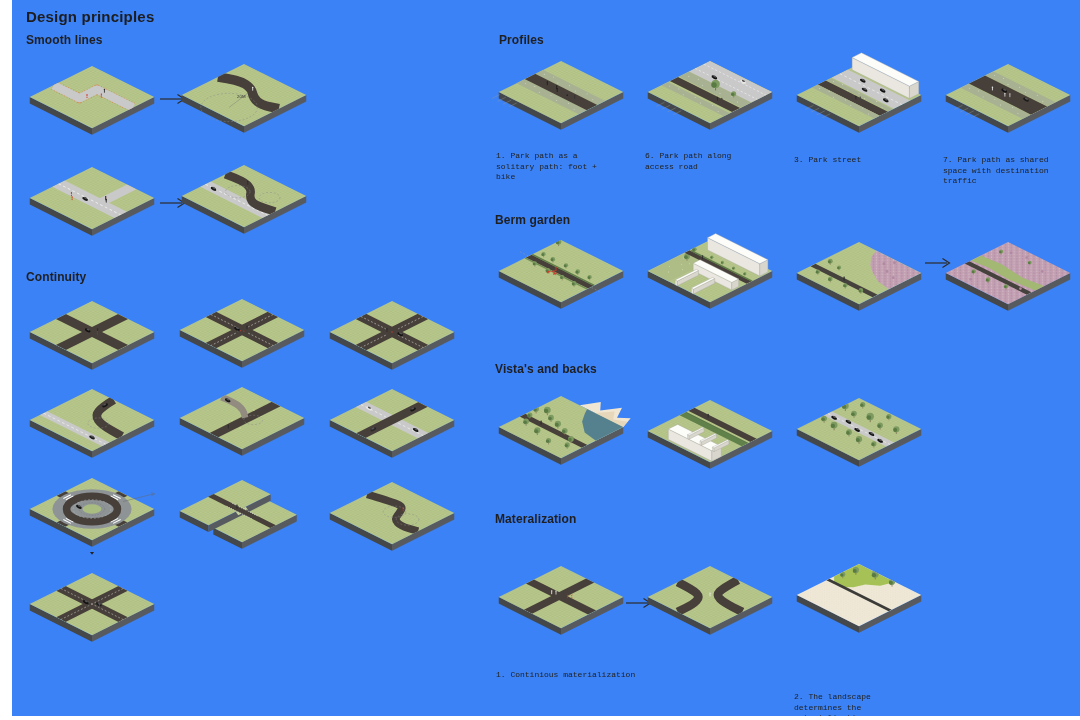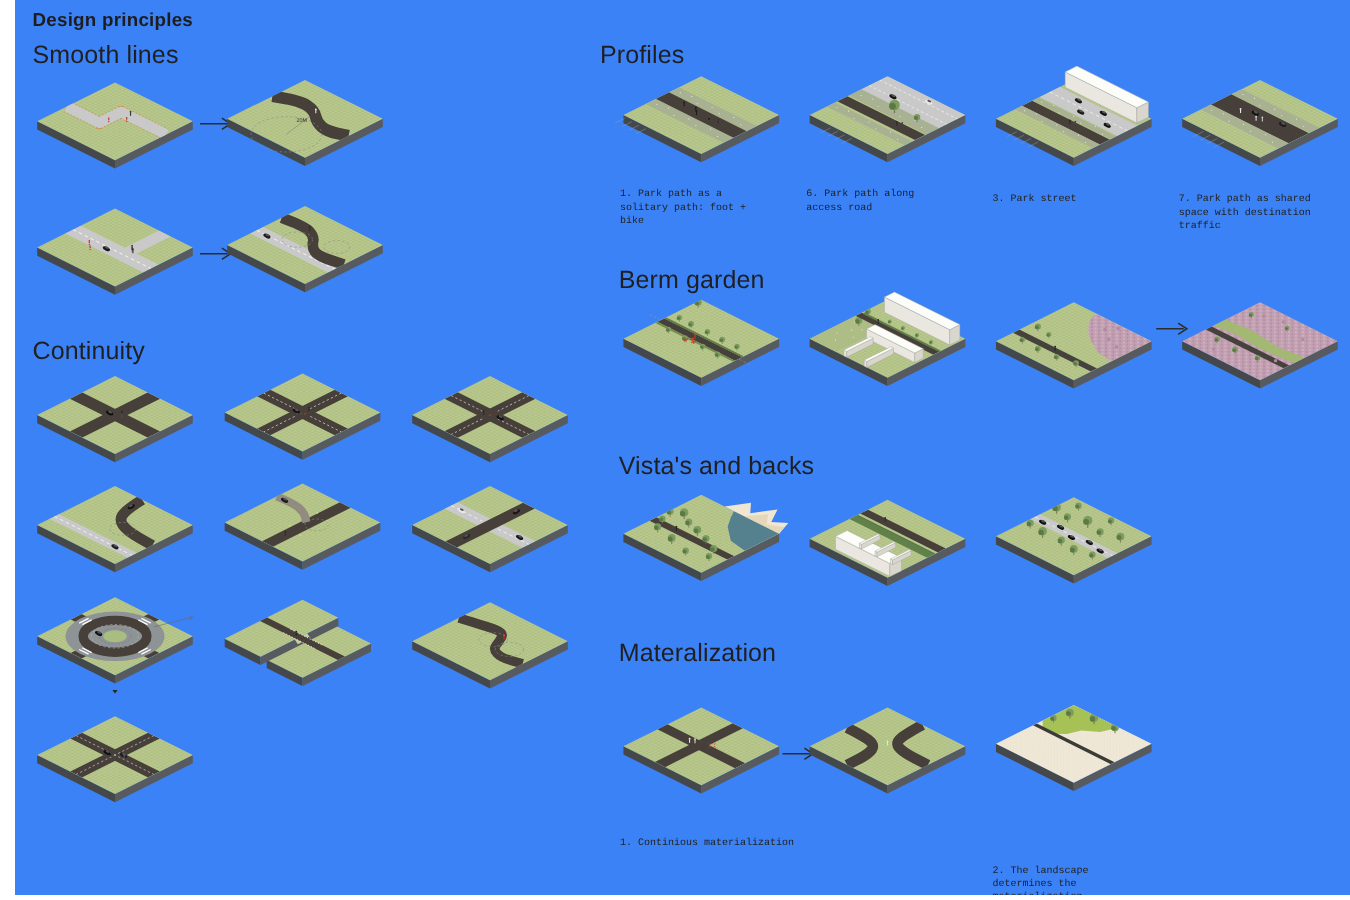--- a/index.html
+++ b/index.html
@@ -1,31 +1,31 @@
 <!DOCTYPE html>
 <html><head>
 <meta charset="utf-8">
 <style>
   html,body{margin:0;padding:0;background:#fff;}
   #canvas{position:relative;width:1080px;height:716px;background:#3b82f6;overflow:hidden;
           font-family:"Liberation Sans",sans-serif;margin-left:12px;}
   .h1{position:absolute;font-size:15px;font-weight:700;color:#1d1d1f;letter-spacing:.2px;white-space:nowrap;}
-  .h2{position:absolute;font-size:20px;font-weight:400;color:#1f1f21;letter-spacing:.1px;white-space:nowrap;}
+  .h2{position:absolute;font-size:12px;font-weight:700;color:#1f1f21;letter-spacing:.1px;white-space:nowrap;}
   .cap{position:absolute;font-size:8px;line-height:1.32;color:#222;font-family:Liberation Mono, monospace;}
   .tile{position:absolute;}
   .tile svg{overflow:visible;display:block;}
 </style>
 </head>
 <body>
 
 <div id="canvas">
   <div class="h1" style="left:14px;top:8px">Design principles</div>
   <div class="h2" style="left:14px;top:33px">Smooth lines</div>
   <div class="h2" style="left:14px;top:270px">Continuity</div>
-  <div class="h2" style="left:468px;top:33px">Profiles</div>
+  <div class="h2" style="left:487px;top:33px">Profiles</div>
   <div class="h2" style="left:483px;top:213px">Berm garden</div>
   <div class="h2" style="left:483px;top:362px">Vista's and backs</div>
   <div class="h2" style="left:483px;top:512px">Materalization</div>
 
   <div class="cap" style="left:484px;top:151px;width:120px">1. Park path as a solitary path: foot + bike</div>
   <div class="cap" style="left:633px;top:151px;width:104px">6.  Park path along access road</div>
   <div class="cap" style="left:782px;top:155px;width:120px">3. Park street</div>
   <div class="cap" style="left:931px;top:155px;width:128px">7. Park path as shared space with destination traffic</div>
   <div class="cap" style="left:484px;top:670px;width:190px">1. Continious materialization</div>
   <div class="cap" style="left:782px;top:692px;width:122px">2. The landscape determines the materialization</div>

